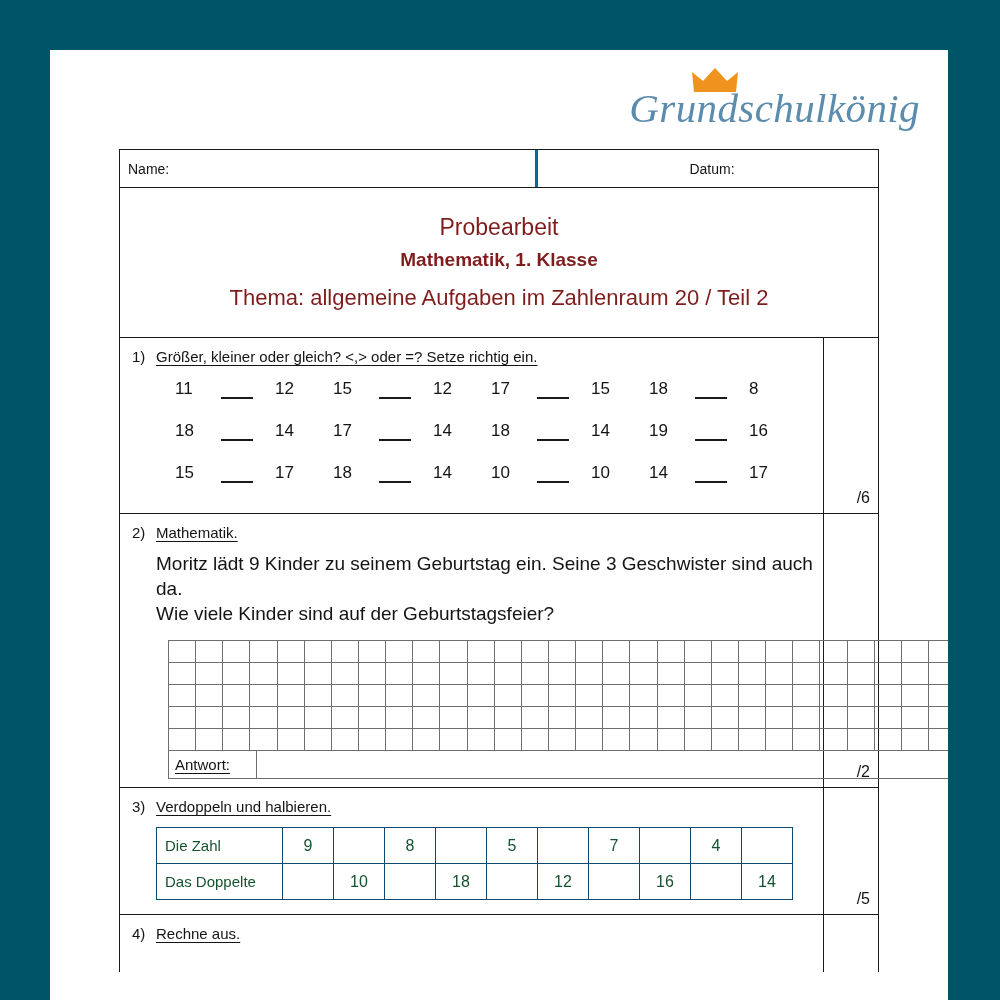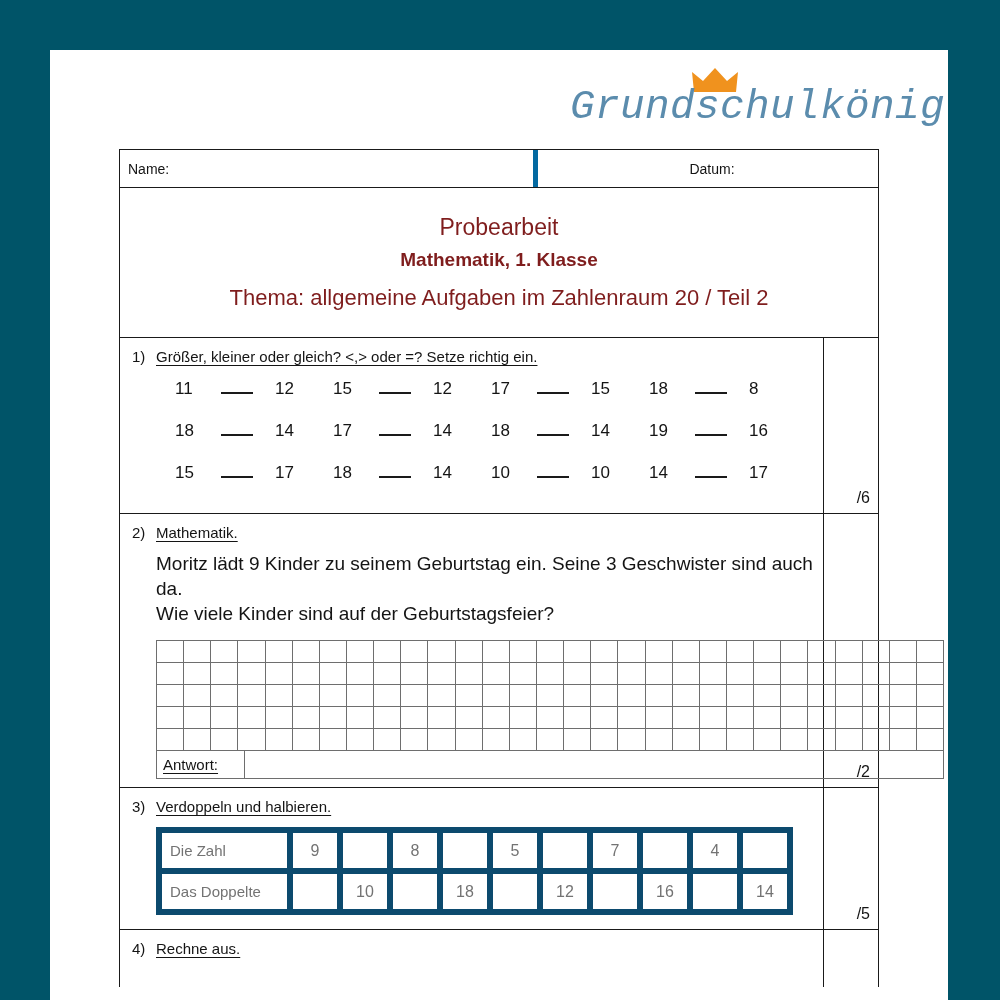--- a/index.html
+++ b/index.html
@@ -39,21 +39,21 @@
     top: 0px;
     width: 46px;
     height: 26px;
   }
   #logo-text {
     position: absolute;
     left: 0;
     top: 16px;
     width: 350px;
     text-align: right;
-    font-family: Liberation Mono, monospace;
+    font-family: Liberation Serif, serif;
     font-style: italic;
     font-size: 41px;
     letter-spacing: 0.4px;
     color: #5b8cad;
     white-space: nowrap;
   }
 
   
   #sheet {
     position: absolute;
@@ -73,21 +73,21 @@
     display: flex;
     height: 37px;
   }
   .id-cell {
     display: flex;
     align-items: center;
     padding-left: 8px;
     font-size: 14px;
     color: #141414;
   }
-  #id-name { width: 418px; border-right: 5px solid #0369a1; box-sizing: border-box; }
+  #id-name { width: 418px; border-right: 3px solid #0369a1; box-sizing: border-box; }
   #id-datum { flex: 1; justify-content: center; }
 
   
   #title-block {
     padding: 26px 0 26px 0;
     text-align: center;
     color: #7f1d1d;
   }
   #title-main { font-size: 23px; margin-bottom: 8px; }
   #title-sub  { font-size: 19px; font-weight: bold; margin-bottom: 14px; }
@@ -133,21 +133,21 @@
   
   #cmp-rows { margin: 14px 0 6px 0; }
   .cmp-row {
     display: flex;
     margin-bottom: 22px;
     padding-left: 55px;
   }
   .cmp-pair {
     width: 158px;
     display: flex;
-    align-items: flex-start;
+    align-items: flex-end;
     font-size: 17px;
     color: #141414;
   }
   .cmp-l { width: 46px; text-align: left; }
   .cmp-blank {
     width: 32px;
     border-bottom: 2px solid #1a1a1a;
     height: 13px;
     margin-right: 22px;
   }
@@ -156,21 +156,21 @@
   
   .story {
     padding-left: 36px;
     font-size: 19px;
     color: #141414;
     line-height: 25px;
     margin-top: 10px;
     margin-bottom: 14px;
   }
   #grid-wrap {
-    margin-left: 36px;
+    margin-left: 48px;
     width: 788px;
     border: 1px solid #6e6e6e;
     border-bottom: none;
     box-sizing: border-box;
   }
   .grid-row {
     display: flex;
     height: 22px;
   }
   .grid-cell {
@@ -204,24 +204,24 @@
   
   #dbl-table {
     margin-left: 36px;
     margin-top: 12px;
     margin-bottom: 6px;
     width: 637px;
     border-collapse: collapse;
     table-layout: fixed;
   }
   #dbl-table td {
-    border: 6px solid #0c4a6e;
+    border: 1px solid #0c4a6e;
     height: 35px;
     font-size: 16px;
-    color: #737373;
+    color: #14532d;
     text-align: center;
     padding: 0;
   }
   #dbl-table td.lbl {
     text-align: left;
     padding-left: 8px;
     width: 117px;
     font-size: 15px;
   }
 

